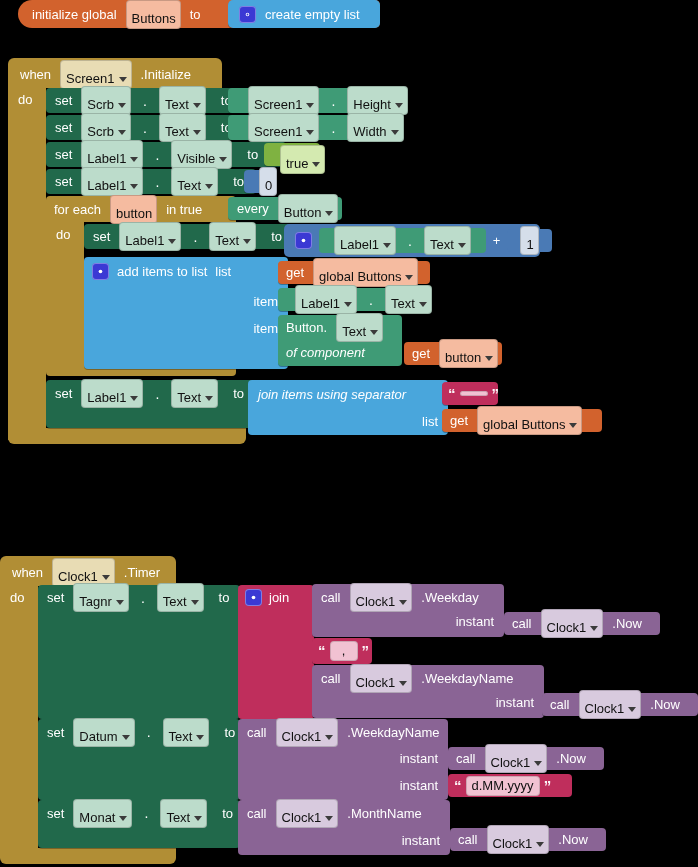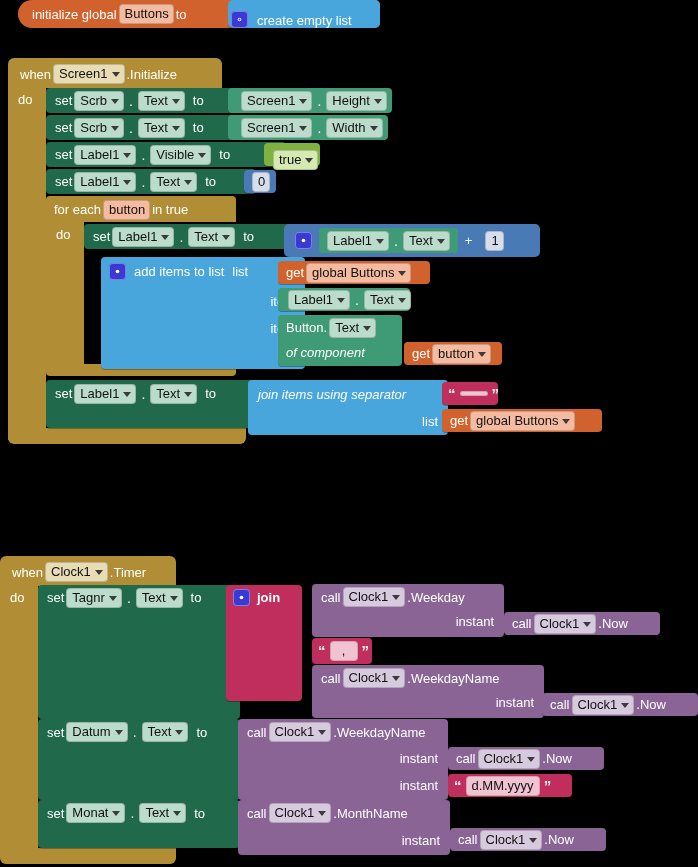--- a/index.html
+++ b/index.html
@@ -15,21 +15,21 @@
   
   .blk{position:absolute;box-sizing:border-box;}
   .row{display:flex;align-items:center;}
   .lbl{white-space:nowrap;}
 
   
   .fld{
     display:inline-flex;align-items:center;gap:3px;
     background:rgba(255,255,255,.72);
     color:#111;border-radius:4px;
-    padding:1px 4px 2px 5px;margin:0 2px;
+    padding:10px 4px 2px 5px;margin:0 9px;
     font-size:13px;line-height:15px;white-space:nowrap;
     border:1px solid rgba(0,0,0,.18);
   }
   .caret{
     width:0;height:0;border-left:4px solid transparent;border-right:4px solid transparent;
     border-top:5px solid #3b3b3b;display:inline-block;margin-left:1px;position:relative;top:1px;
   }
 
   
   .gear{
@@ -78,21 +78,21 @@
   <div class="blk c-var rnd-l sh" style="left:18px;top:0px;width:362px;height:28px;">
     <div class="row" style="height:28px;padding-left:14px;">
       <span class="lbl">initialize global</span>
       <span class="fld var">
           <span>Buttons</span>
         </span>
       <span class="lbl">to</span>
     </div>
   </div>
   <div class="blk c-list rnd sh" style="left:228px;top:0px;width:152px;height:28px;">
-    <div class="row" style="height:28px;padding-left:3px;gap:9px;align-items:flex-end;">
+    <div class="row" style="height:28px;padding-left:11px;gap:9px;">
       <span class="gear">
         <svg width="11" height="11" viewBox="0 0 24 24" fill="#fff">
             <path d="M12 8a4 4 0 100 8 4 4 0 000-8zm0 6a2 2 0 110-4 2 2 0 010 4z"></path>
             <path d="M21 13.5v-3l-2.6-.5a6.9 6.9 0 00-.8-1.9l1.5-2.2-2.1-2.1-2.2 1.5a6.9 6.9 0 00-1.9-.8L12.5 2h-3l-.5 2.5a6.9 6.9 0 00-1.9.8L4.9 3.8 2.8 5.9l1.5 2.2a6.9 6.9 0 00-.8 1.9L1 10.5v3l2.5.5c.2.7.5 1.3.8 1.9l-1.5 2.2 2.1 2.1 2.2-1.5c.6.3 1.2.6 1.9.8l.5 2.5h3l.5-2.5c.7-.2 1.3-.5 1.9-.8l2.2 1.5 2.1-2.1-1.5-2.2c.3-.6.6-1.2.8-1.9l2.5-.5z" opacity=".0"></path>
           </svg>
       </span>
       <span class="lbl">create empty list</span>
     </div>
   </div>
 
@@ -218,20 +218,29 @@
   <div class="blk c-ctrl" style="left:46px;top:196px;width:190px;height:26px;border-radius:4px 4px 0 0;"></div>
   <div class="blk c-ctrl" style="left:46px;top:220px;width:38px;height:150px;"></div>
   <div class="blk c-ctrl" style="left:46px;top:364px;width:190px;height:12px;border-radius:0 0 4px 4px;"></div>
 
   <div class="row" style="position:absolute;left:54px;top:199px;height:21px;">
     <span class="lbl">for each</span>
     <span class="fld var">
         <span>button</span>
       </span>
     <span class="lbl">in true</span>
+  </div>
+  <div class="blk c-getter sh" style="left:228px;top:197px;width:114px;height:23px;border-radius:4px;">
+    <div class="row" style="height:23px;padding-left:9px;">
+      <span class="lbl">every</span>
+      <span class="fld getter">
+          <span>Button</span>
+          <i class="caret"></i>
+        </span>
+    </div>
   </div>
   <div style="position:absolute;left:56px;top:227px;">do</div>
 
   <div class="blk c-setter sh" style="left:84px;top:224px;width:212px;height:25px;border-radius:4px;">
     <div class="row" style="height:25px;padding-left:9px;">
       <span class="lbl">set</span>
       <span class="fld getter">
           <span>Label1</span>
           <i class="caret"></i>
         </span>
@@ -263,21 +272,21 @@
       </span>
       <span class="lbl">+</span>
       <span class="blk c-math" style="position:relative;left:0;top:0;height:23px;border-radius:4px;display:flex;align-items:center;padding:0 4px;">
         <span class="fld math">
             <span>1</span>
           </span>
       </span>
     </div>
   </div>
 
-  <div class="blk c-list sh" style="left:84px;top:257px;width:204px;height:112px;border-radius:4px;margin-left:17px;">
+  <div class="blk c-list sh" style="left:84px;top:257px;width:204px;height:112px;border-radius:4px;">
     <div class="row" style="height:28px;padding-left:8px;gap:8px;">
       <span class="gear">
         <svg width="11" height="11" viewBox="0 0 24 24" fill="#fff">
             <circle cx="12" cy="12" r="4"></circle>
           </svg>
       </span>
       <span class="lbl">add items to list</span>
       <span class="lbl">list</span>
     </div>
     <div class="lbl" style="position:absolute;right:10px;top:37px;">item</div>
@@ -388,21 +397,21 @@
         </span>
       <span class="dot">.</span>
       <span class="fld getter">
           <span>Text</span>
           <i class="caret"></i>
         </span>
       <span class="lbl" style="margin-left:6px">to</span>
     </div>
   </div>
 
-  <div class="blk c-text sh" style="left:226px;top:585px;width:76px;height:116px;border-radius:4px;font-weight:bold;">
+  <div class="blk c-text sh" style="left:238px;top:585px;width:76px;height:134px;border-radius:4px;">
     <div class="row" style="height:25px;padding-left:7px;gap:7px;">
       <span class="gear">
         <svg width="11" height="11" viewBox="0 0 24 24" fill="#fff">
             <circle cx="12" cy="12" r="4"></circle>
           </svg>
       </span>
       <span class="lbl">join</span>
     </div>
   </div>
 

